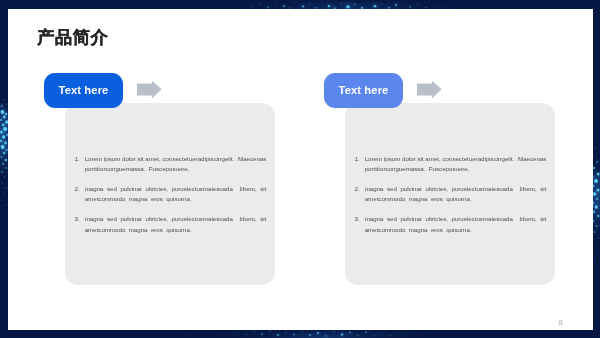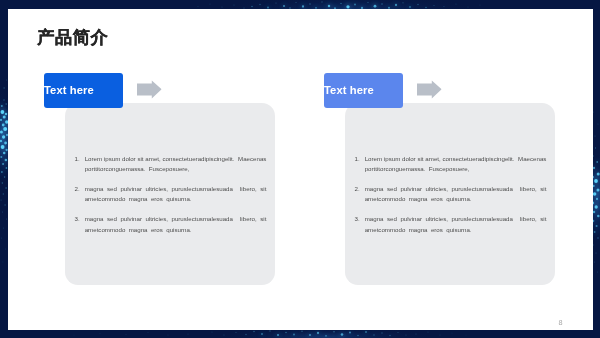--- a/index.html
+++ b/index.html
@@ -17,23 +17,23 @@
           background:#ffffff;}
 
   .title{position:absolute;left:37.2px;top:28.7px;font-size:17.2px;
          font-weight:bold;color:#262626;white-space:nowrap;line-height:1;letter-spacing:0.6px;
          -webkit-text-stroke:0.3px #262626;}
 
   .col{position:absolute;top:0;left:0;}
 
   .card{position:absolute;border-radius:13px;}
 
-  .btn{position:absolute;border-radius:3px;color:#ffffff;
+  .btn{position:absolute;border-radius:11px;color:#ffffff;
        font-weight:bold;font-size:11.2px;display:flex;
-       align-items:center;letter-spacing:0.1px;line-height:1;padding-bottom:0px;box-sizing:border-box;}
+       align-items:center;justify-content:center;letter-spacing:0.1px;line-height:1;padding-bottom:0px;box-sizing:border-box;}
 
   .arrow{position:absolute;}
 
   .items{position:absolute;margin:0;padding:0;list-style:none;}
   .items li{position:relative;padding-left:10.1px;font-size:6.15px;
             color:#4d4d4d;line-height:10.2px;margin-bottom:10px;
             text-align:justify;}
   .items li .num{position:absolute;left:0px;top:0;}
 
   .pageno{position:absolute;font-size:7.3px;color:#a8a8a8;line-height:1;}

